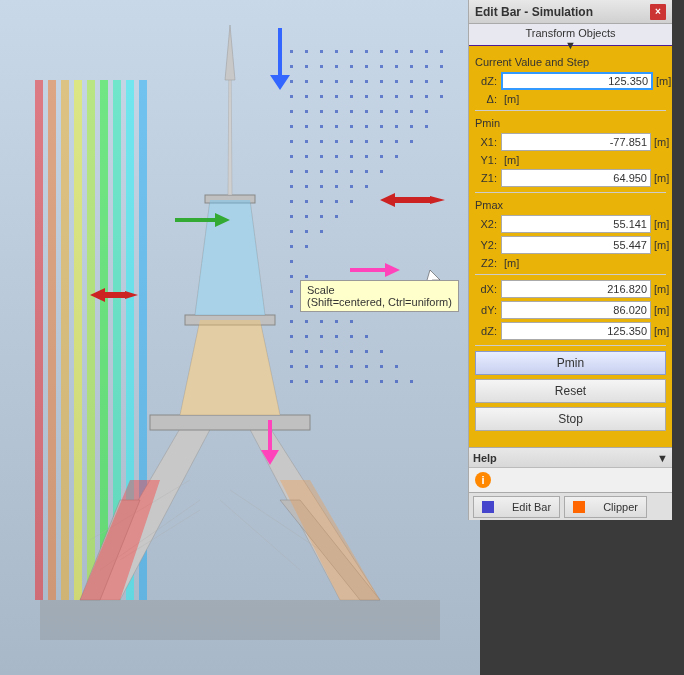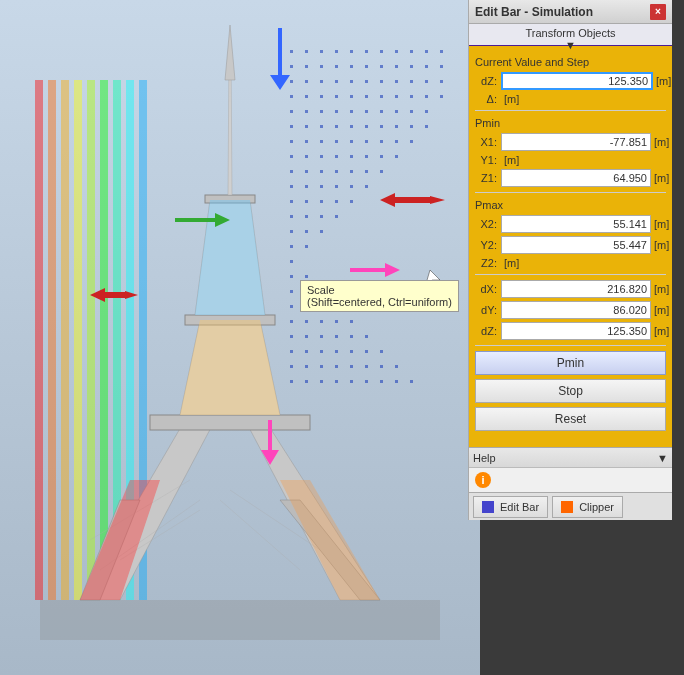--- a/index.html
+++ b/index.html
@@ -197,21 +197,21 @@
       background: linear-gradient(180deg, #e8e8e8 0%, #d8d8d8 100%);
       border-bottom: 1px solid #bbb;
       padding: 2px 4px;
       display: flex;
       align-items: center;
       justify-content: space-between;
       height: 20px;
     }
     #help-title span {
       font-size: 11px;
-      font-weight: normal;
+      font-weight: bold;
       color: #333;
     }
     #help-body {
       padding: 4px 6px;
       display: flex;
       align-items: flex-start;
       gap: 4px;
     }
     .info-icon {
       width: 16px;
@@ -238,21 +238,21 @@
       border-top: 1px solid #aaa;
       padding: 3px 4px;
       display: flex;
       gap: 4px;
       height: 28px;
       align-items: center;
     }
     .bottom-tab {
       display: flex;
       align-items: center;
-      gap: 6px;
+      gap: 18px;
       padding: 2px 8px;
       border: 1px solid #aaa;
       background: linear-gradient(180deg, #f0f0f0 0%, #ddd 100%);
       font-size: 11px;
       color: #333;
       cursor: pointer;
       height: 22px;
     }
     .tab-icon-edit {
       width: 12px;
@@ -610,22 +610,22 @@
 
     <div class="field-row">
       <span class="field-label">dZ:</span>
       <input class="field-input" type="text" value="125.350" style="">
       <span class="field-unit">[m]</span>
     </div>
 
     <div class="divider"></div>
 
     <button class="action-btn primary">Pmin</button>
+    <button class="action-btn">Reset</button>
     <button class="action-btn">Stop</button>
-    <button class="action-btn">Reset</button>
   </div>
 
   <div id="help-section">
     <div id="help-title">
       <span>Help</span>
       <span class="dropdown-arrow">▼</span>
     </div>
     <div id="help-body">
       <div class="info-icon">i</div>
     </div>

